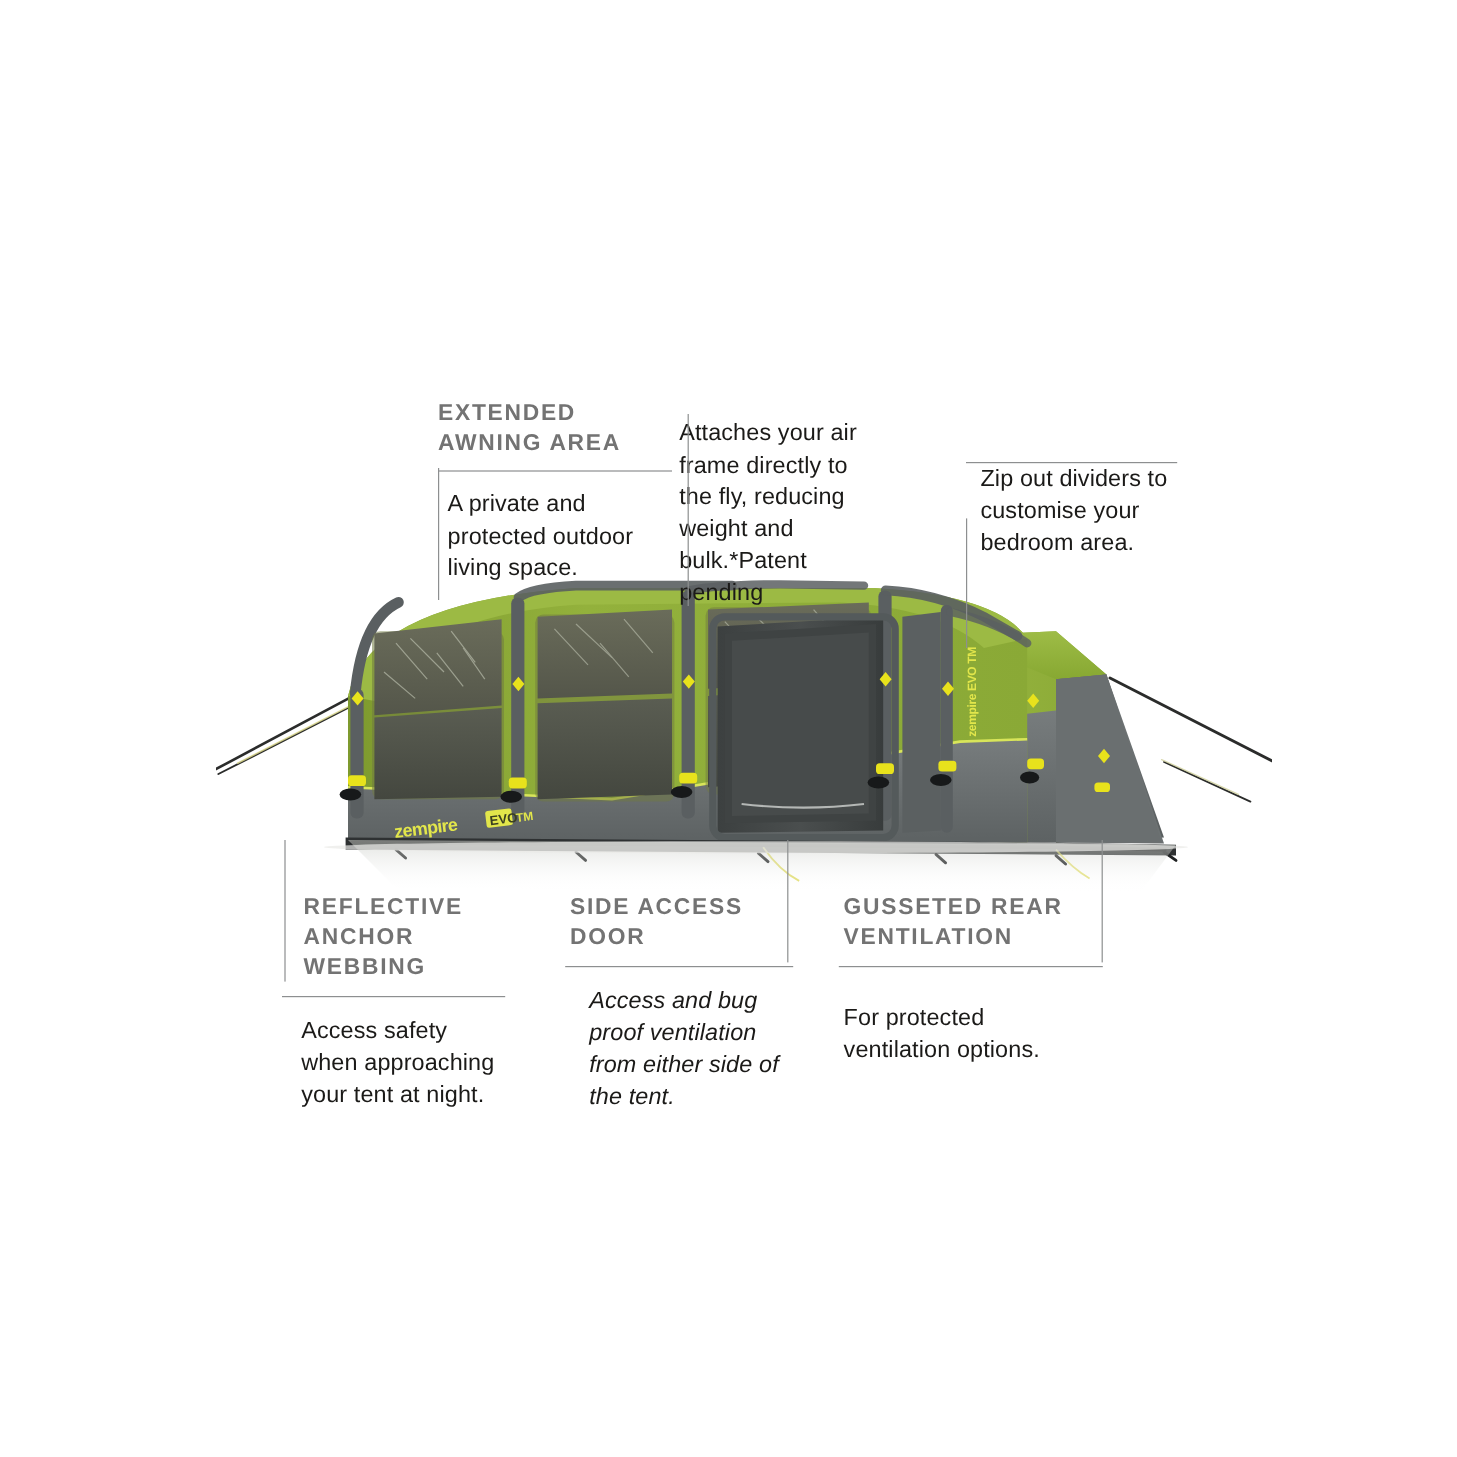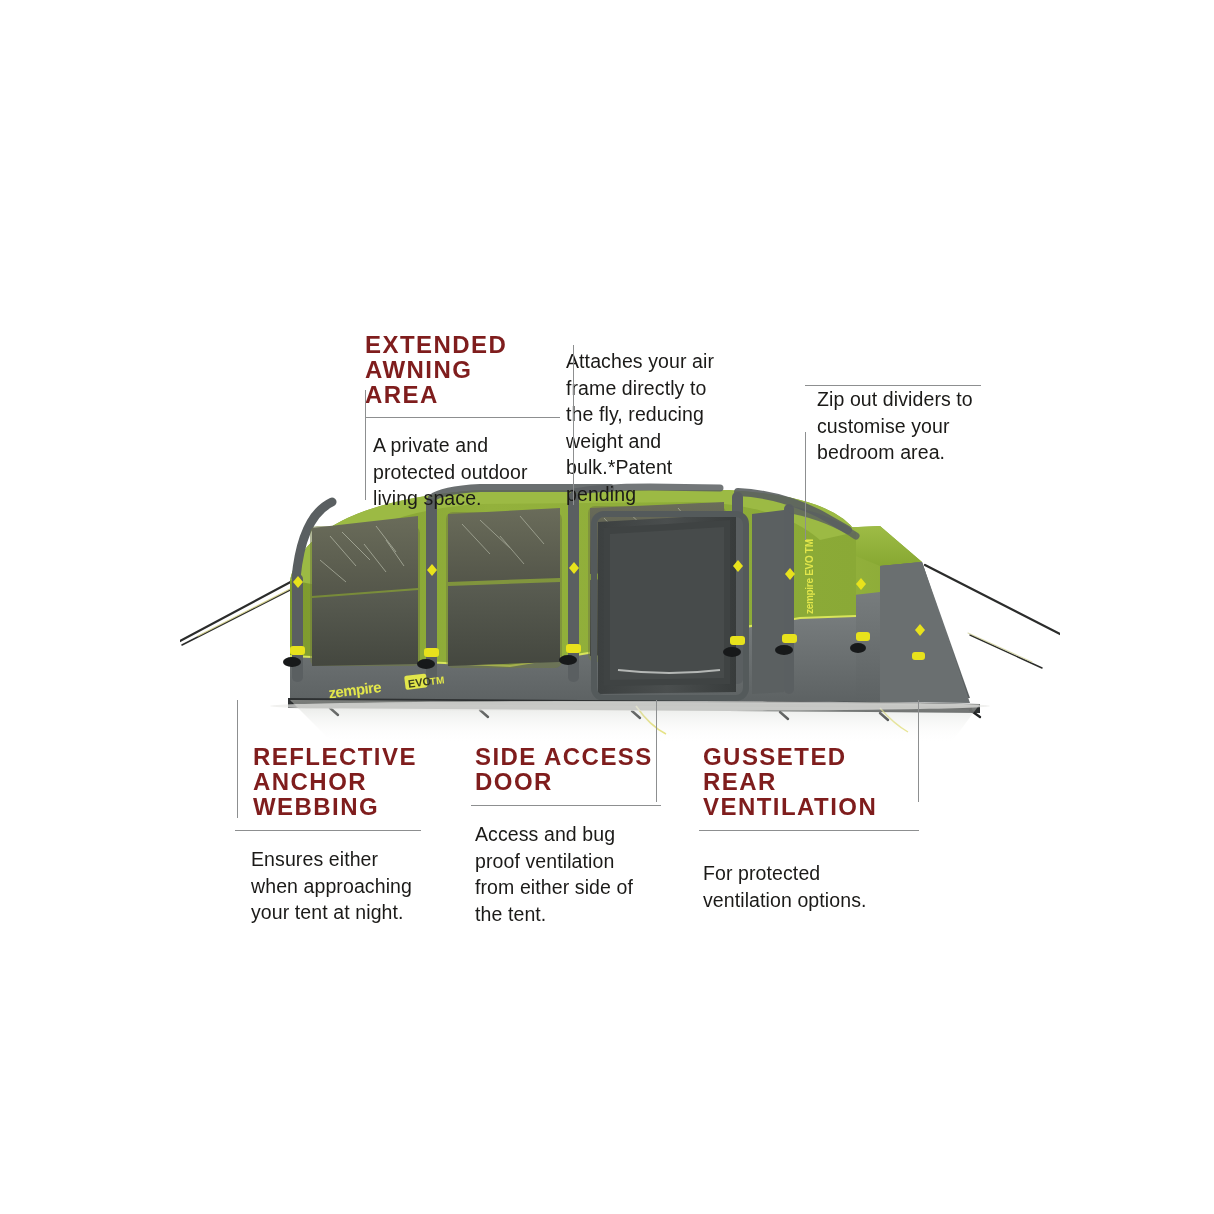--- a/index.html
+++ b/index.html
@@ -10,24 +10,24 @@
     font-family:"Liberation Sans","DejaVu Sans",sans-serif;
     position:relative;overflow:hidden;
     -webkit-font-smoothing:antialiased;
   }
   .stage{position:absolute;inset:0;}
 
   
   .callout{position:absolute;}
   .callout .title{
     font-weight:700;
-    font-size:24px;
+    font-size:19px;
     line-height:25px;
     letter-spacing:1.45px;
-    color:#7f1d1d;
+    color:#737373;
     text-transform:uppercase;
     white-space:pre-line;
     margin:0;
   }
   .callout .body{
     font-weight:400;
     font-size:19.5px;
     line-height:26.5px;
     color:#1b1a18;
     letter-spacing:.1px;
@@ -285,31 +285,31 @@
 customise your
 bedroom area.</div>
   </div>
   <div class="vline" style="left:805px;top:432px;height:108px;"></div>
 
   <div class="callout" style="left:253px;top:744px;width:190px;">
     <div class="title">REFLECTIVE
 ANCHOR
 WEBBING</div>
     <div class="rule" style="margin-top:11px;margin-left:-18px;width:186px;"></div>
-    <div class="body" style="margin-top:15px;margin-left:-2px;width:192px;">Ensures either
+    <div class="body" style="margin-top:15px;margin-left:-2px;width:192px;">Access safety
 when approaching
 your tent at night.</div>
   </div>
   <div class="vline" style="left:237px;top:700px;height:118px;"></div>
 
   <div class="callout" style="left:475px;top:744px;width:190px;">
     <div class="title">SIDE ACCESS
 DOOR</div>
     <div class="rule" style="margin-top:11px;margin-left:-4px;width:190px;"></div>
-    <div class="body" style="margin-top:15px;margin-left:0px;width:185px;">Access and bug
+    <div class="body" style="margin-top:15px;margin-left:16px;width:185px;font-style:italic;">Access and bug
 proof ventilation
 from either side of
 the tent.</div>
   </div>
   <div class="vline" style="left:656px;top:700px;height:102px;"></div>
 
   <div class="callout" style="left:703px;top:744px;width:210px;">
     <div class="title">GUSSETED REAR
 VENTILATION</div>
     <div class="rule" style="margin-top:11px;margin-left:-4px;width:220px;"></div>

